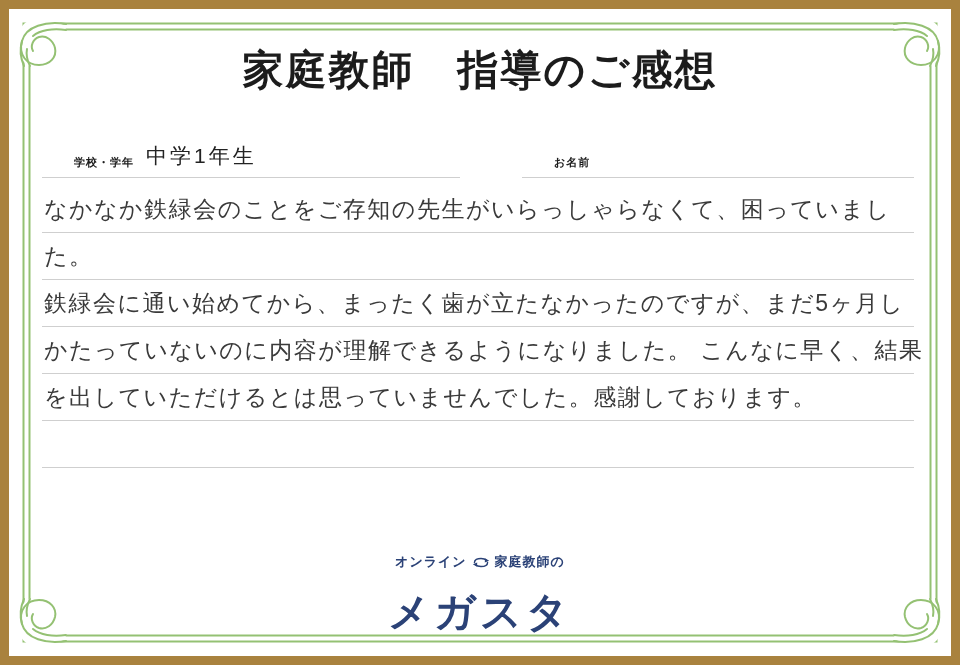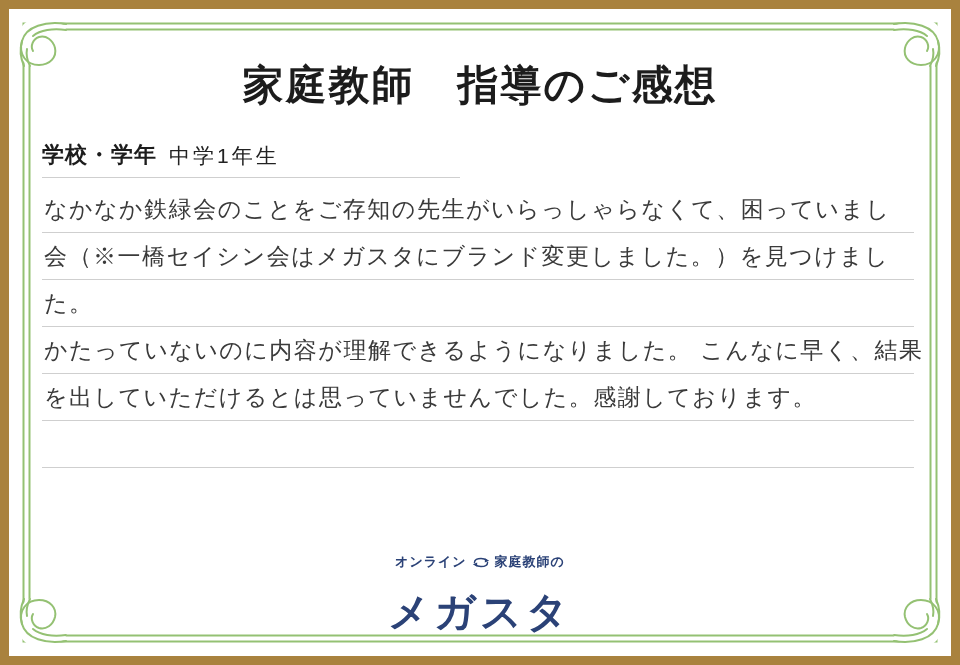--- a/index.html
+++ b/index.html
@@ -15,30 +15,30 @@
   html,body{margin:0;padding:0;width:960px;height:665px;overflow:hidden;
     font-family:"Liberation Sans",sans-serif;}
   .screen{position:relative;width:960px;height:665px;
     background:var(--border-brown,#a9823e);}
   .card{position:absolute;inset:9px;background:var(--card-white,#fff);overflow:hidden;}
   svg.frame{position:absolute;top:0;left:0;width:942px;height:647px;pointer-events:none;}
   .frame-line{fill:none;stroke:var(--ornament-green,#94c173);stroke-width:2;}
   .mask-dot{fill:var(--card-white,#fff);stroke:none;}
   .ornament{fill:none;stroke:var(--ornament-green,#94c173);stroke-width:2;
     stroke-linecap:round;}
-  .title{position:absolute;top:34px;left:0;right:0;margin:15px;text-align:center;
+  .title{position:absolute;top:34px;left:0;right:0;margin:0;text-align:center;
     font-family:"Liberation Serif","DejaVu Serif",serif;font-size:41px;font-weight:700;
     letter-spacing:2px;color:var(--text-dark,#1c1c1c);}
   .fields{position:absolute;top:125px;left:33px;right:37px;height:44px;display:flex;}
   .field{display:flex;align-items:flex-end;border-bottom:1px solid var(--rule-gray,#cfcfcf);
     padding-bottom:7px;}
   .field-school{width:418px;}
   .field-name{margin-left:62px;flex:1;}
-  .flabel{font-family:"Liberation Serif","DejaVu Serif",serif;font-size:22px;
-    font-weight:700;color:var(--text-dark,#1c1c1c);letter-spacing:1px;white-space:nowrap;}
+  .flabel{font-family:"Liberation Serif","DejaVu Serif",serif;font-size:11px;
+    font-weight:700;color:var(--text-dark,#1c1c1c);letter-spacing:1px;white-space:nowrap;margin-left:32px;}
   .fvalue{font-size:21px;color:#222;margin-left:12px;letter-spacing:3px;white-space:nowrap;}
   .lines{position:absolute;top:177px;left:33px;right:37px;}
   .line{height:47px;border-bottom:1px solid var(--rule-gray,#cfcfcf);display:flex;
     align-items:center;font-size:23px;letter-spacing:1.5px;color:var(--body-text,#3a3a3a);
     padding-left:2px;white-space:nowrap;}
   .logo{position:absolute;top:544px;left:0;right:0;text-align:center;}
   .tagline{display:flex;justify-content:center;align-items:center;gap:5px;
     font-size:13px;font-weight:700;color:var(--logo-navy,#2b4277);letter-spacing:1px;}
   .cycle{width:18px;height:13px;display:inline-block;}
   .cycle path{fill:none;stroke:var(--logo-navy,#2b4277);stroke-width:1.8;stroke-linecap:round;}
@@ -70,26 +70,30 @@
       <use href="#curl" transform="translate(942,647) scale(-1,-1)"></use>
     </svg>
 
     <h1 class="title">家庭教師　指導のご感想</h1>
 
     <div class="fields">
       <div class="field field-school">
         <span class="flabel">学校・学年</span>
         <span class="fvalue">中学1年生</span>
       </div>
+      <div class="field field-name">
+        <span class="flabel">お名前</span>
+        <span class="fvalue"></span>
+      </div>
     </div>
 
     <div class="lines">
       <div class="line">なかなか鉄緑会のことをご存知の先生がいらっしゃらなくて、困っていまし</div>
-      <div class="line">会（※一橋セイシン会はメガスタにブランド変更しました。）を見つけまし</div>
       <div class="line">た。</div>
+      <div class="line">鉄緑会に通い始めてから、まったく歯が立たなかったのですが、まだ5ヶ月し</div>
       <div class="line">かたっていないのに内容が理解できるようになりました。 こんなに早く、結果</div>
       <div class="line">を出していただけるとは思っていませんでした。感謝しております。</div>
       <div class="line"></div>
     </div>
 
     <div class="logo">
       <div class="tagline">
         <span>オンライン</span>
         <svg class="cycle" viewBox="0 0 22 14">
           <path d="M3,7 C3,3.5 6.5,2 11,2 C14,2 16.5,3 18,4.5"></path>

